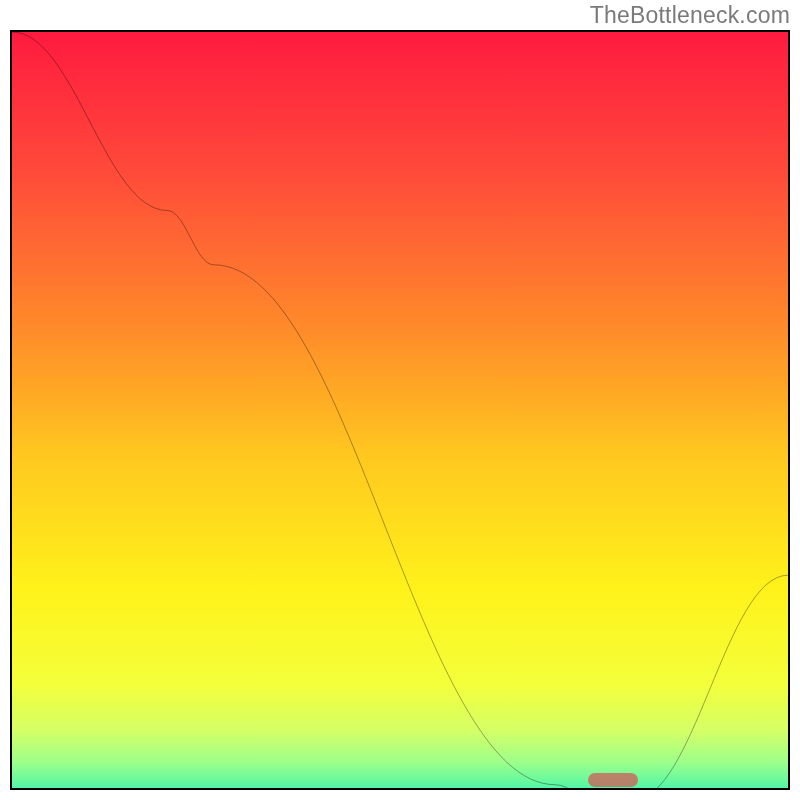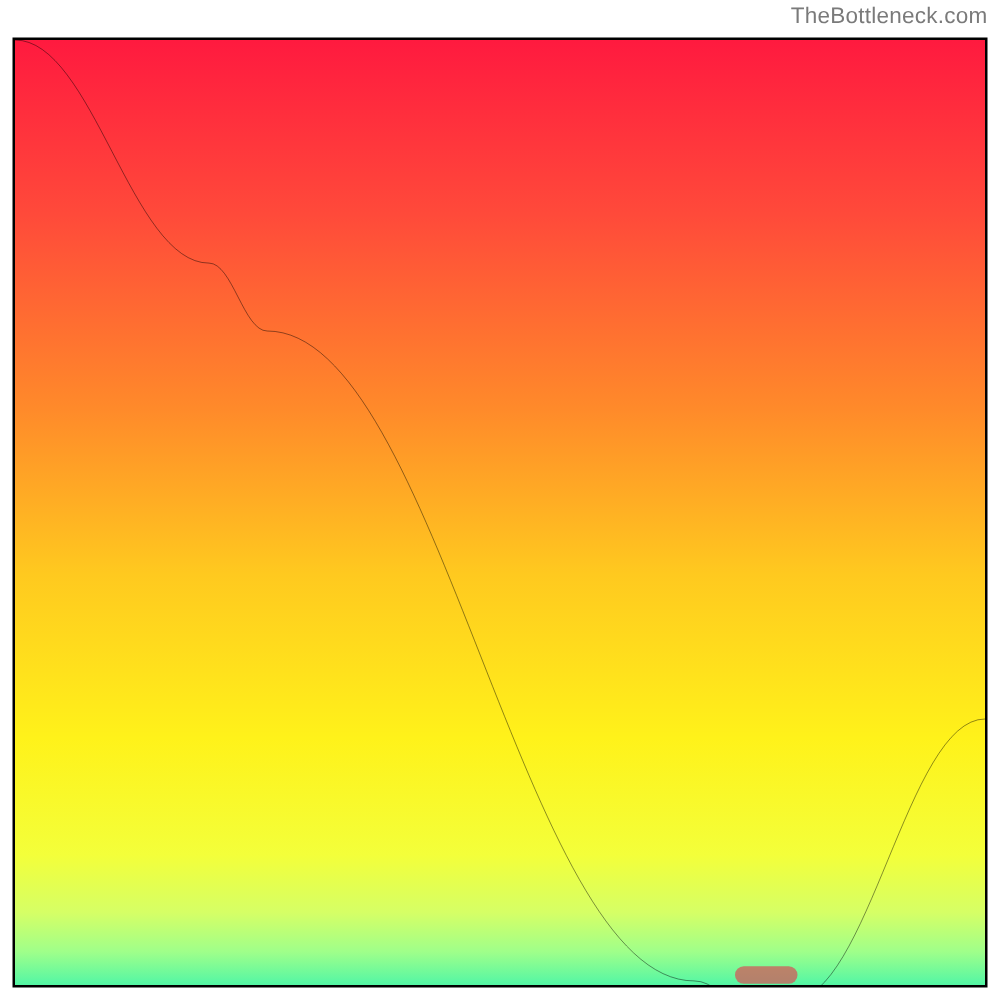--- a/index.html
+++ b/index.html
@@ -14,21 +14,21 @@
   .stage {
     position: relative;
     width: 800px;
     height: 800px;
   }
   .watermark {
     position: absolute;
     top: 2px;
     right: 10px;
     color: #7a7a7a;
-    font-size: 18px;
+    font-size: 23px;
     font-weight: 500;
     letter-spacing: 0.2px;
   }
   .plot {
     position: absolute;
     left: 10px;
     top: 30px;
     width: 780px;
     height: 760px;
     border: 2px solid #000;

